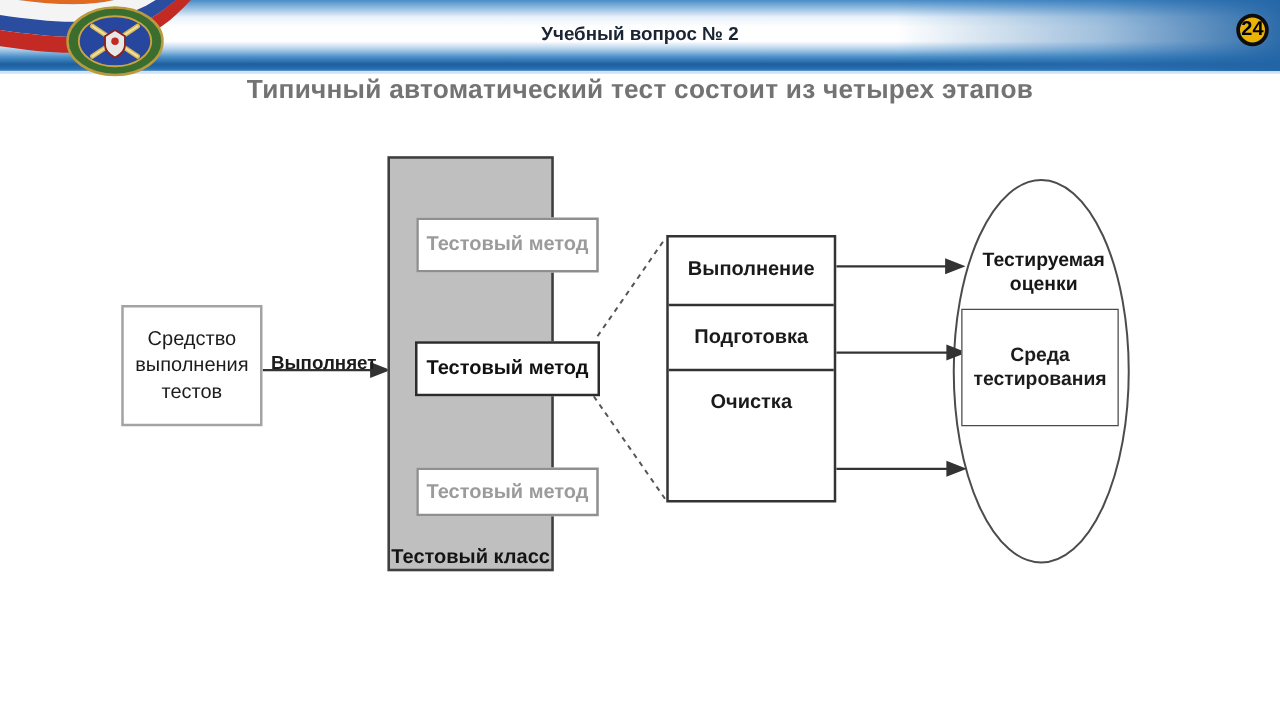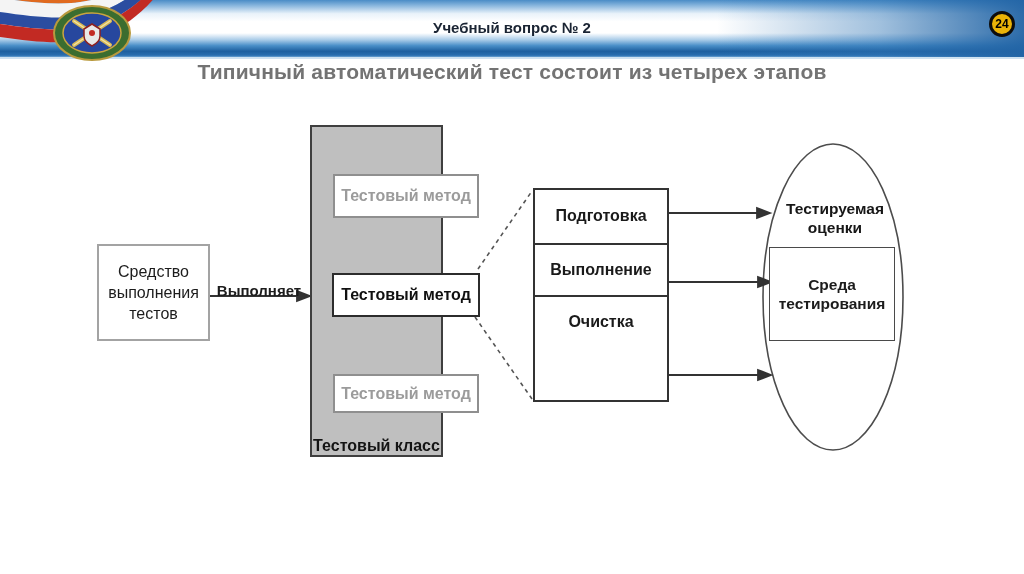--- a/index.html
+++ b/index.html
@@ -15,21 +15,21 @@
   #header::after { content:""; position:absolute; inset:0;
     background:linear-gradient(90deg, rgba(45,115,180,0) 70%,
       rgba(45,115,180,0.45) 86%, rgba(34,100,165,0.95) 100%); }
   #header-line { position:absolute; left:0; top:57px; width:1024px; height:2px;
     background:#cfe2f1; }
   #header-title { position:absolute; left:0; top:19px; width:1024px; text-align:center;
     font-size:15px; font-weight:bold; color:#1a2433; z-index:3; }
   #page-badge { position:absolute; right:9px; top:11px; width:26px; height:26px;
     border:3px solid #0d0d0d; border-radius:50%; background:#eab308; z-index:4;
     display:flex; align-items:center; justify-content:center;
-    font-size:12px; font-weight:bold; color:#000; }
+    font-size:16px; font-weight:bold; color:#000; }
   #crest { position:absolute; left:0; top:0; z-index:3; }
 
   
   #slide-title { position:absolute; left:0; top:60px; width:1024px; text-align:center;
     font-size:21px; font-weight:bold; color:#737373; letter-spacing:0.2px; }
 
   
   #connectors { position:absolute; left:0; top:0; width:1024px; height:574px; z-index:1; }
   .node { position:absolute; z-index:2; background:#ffffff; color:#1c1c1c;
     display:flex; align-items:center; justify-content:center; text-align:center; }
@@ -122,22 +122,22 @@
     <span>Тестовый метод</span>
   </div>
   <div class="node method active" id="method-mid">
     <span>Тестовый метод</span>
   </div>
   <div class="node method ghost" id="method-bottom">
     <span>Тестовый метод</span>
   </div>
 
   <div id="stage-stack">
+    <div class="stage-row">Выполнение</div>
     <div class="stage-row">Подготовка</div>
-    <div class="stage-row">Выполнение</div>
     <div class="stage-row">Очистка</div>
   </div>
 
   <div id="system-title">Тестируемая оценки</div>
   <div class="node" id="env-box">
     <span>Среда тестирования</span>
   </div>
 
 
 </div>

